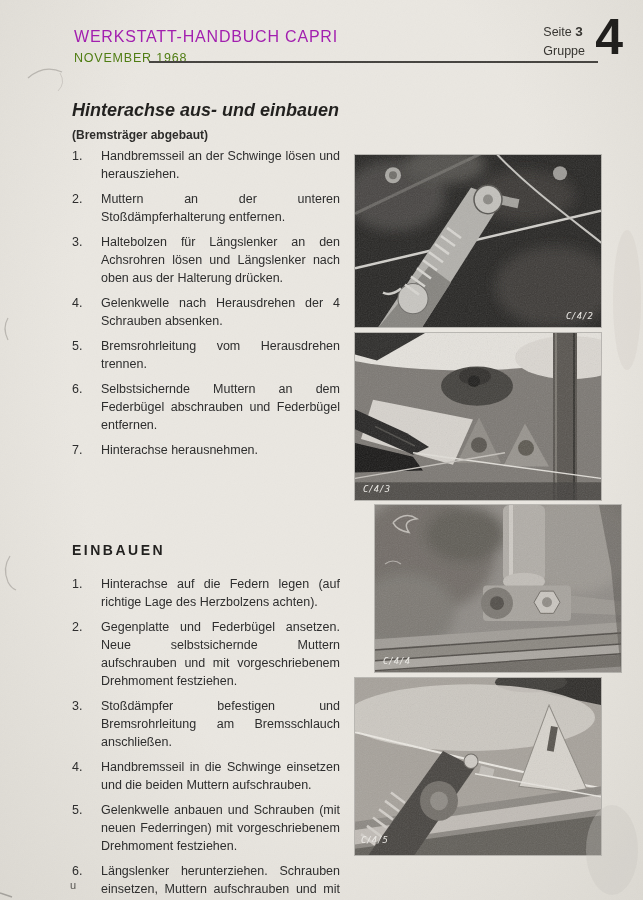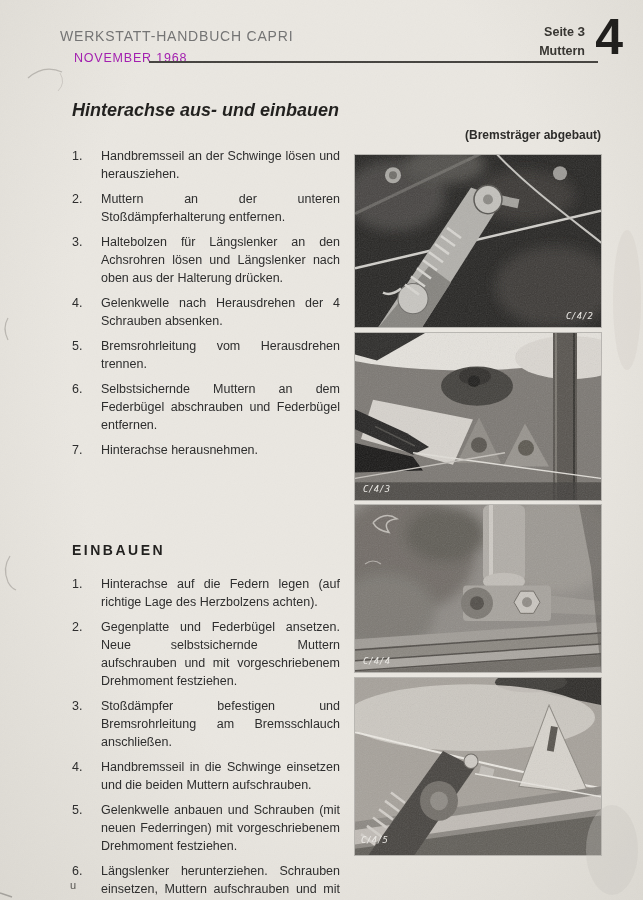--- a/index.html
+++ b/index.html
@@ -3,42 +3,42 @@
 <meta charset="utf-8">
 <style>
   html,body{margin:0;padding:0;}
   body{
     width:643px;height:900px;position:relative;overflow:hidden;
     background:radial-gradient(ellipse at 50% 40%, #eae7e1 55%, #dcd9d2 100%);
     font-family:"Liberation Sans", sans-serif;color:#2b2b2b;
   }
   .abs{position:absolute;}
   
-  .manual-title{left:60px;top:28px;font-size:14px;letter-spacing:.8px;color:#737373;}
-  .manual-date{left:74px;top:51px;font-size:12.5px;letter-spacing:.8px;color:#a21caf;}
+  .manual-title{left:74px;top:28px;font-size:16px;letter-spacing:.8px;color:#a21caf;}
+  .manual-date{left:74px;top:51px;font-size:12.5px;letter-spacing:.8px;color:#4d7c0f;}
   .header-rule{left:149px;top:61px;width:449px;height:2px;background:#45433f;}
-  .page-info{right:58px;top:22px;text-align:right;font-size:12.5px;line-height:19px;color:#35332f;font-weight:bold;}
+  .page-info{right:58px;top:22px;font-size:12.5px;line-height:19px;color:#35332f;}
   .page-info b{font-size:13.5px;}
   .group-number{right:20px;top:12px;font-size:50px;font-weight:bold;color:#1d1c1a;line-height:1;}
   
   .doc-title{left:72px;top:100px;width:529px;text-align:left;font-size:18px;font-weight:bold;color:#1f1e1c;font-style:italic;}
-  .doc-subtitle{left:72px;top:128px;width:529px;text-align:right;font-size:12px;font-weight:bold;color:#2a2927;}
+  .doc-subtitle{left:72px;top:128px;width:529px;text-align:left;font-size:12px;font-weight:bold;color:#2a2927;}
   
   .section{width:268px;left:72px;}
   .section-ausbauen{top:147px;}
   .section-einbauen{top:542px;}
   .section-heading{font-size:14px;font-weight:bold;letter-spacing:2.5px;margin:0 0 17px 0;color:#1f1e1c;}
   .step{display:flex;margin-bottom:7px;font-size:12.5px;line-height:1.44;}
   .step-num{width:17px;flex:none;}
   .step-text{flex:1;text-align:justify;margin-left:12px;}
   
   .figure{left:355px;width:246px;background:#0ea5e9;box-shadow:0 0 0 1px rgba(40,40,40,.25);}
   .fig-1{top:155px;height:172px;}
   .fig-2{top:333px;height:167px;}
-  .fig-3{top:505px;height:167px;}
+  .fig-3{top:505px;height:167px;margin-left:20px;}
   .fig-4{top:678px;height:177px;text-align:center;}
   .figure svg{display:block;width:100%;height:100%;}
   .fig-label{font-family:"DejaVu Sans Mono", monospace;font-style:italic;font-size:9px;fill:#eceae6;}
   
   .footer-mark{left:70px;top:879px;font-size:11px;color:#55534f;}
   .artifacts{left:0;top:0;width:643px;height:900px;pointer-events:none;}
 </style>
 </head>
 <body>
 
@@ -52,21 +52,21 @@
       <feGaussianBlur stdDeviation="6"></feGaussianBlur>
     </filter>
   </defs>
 </svg>
 
 <div class="abs manual-title">WERKSTATT-HANDBUCH CAPRI</div>
 <div class="abs manual-date">NOVEMBER 1968</div>
 <div class="abs header-rule"></div>
 <div class="abs page-info">
   <div><span>Seite</span>&nbsp;<b>3</b></div>
-  <div>Muttern</div>
+  <div>Gruppe</div>
 </div>
 <div class="abs group-number">4</div>
 
 <div class="abs doc-title">Hinterachse aus- und einbauen</div>
 <div class="abs doc-subtitle">(Bremsträger abgebaut)</div>
 
 <div class="abs section section-ausbauen">
   <div>
       <div class="step">
         <span class="step-num">1.</span>

